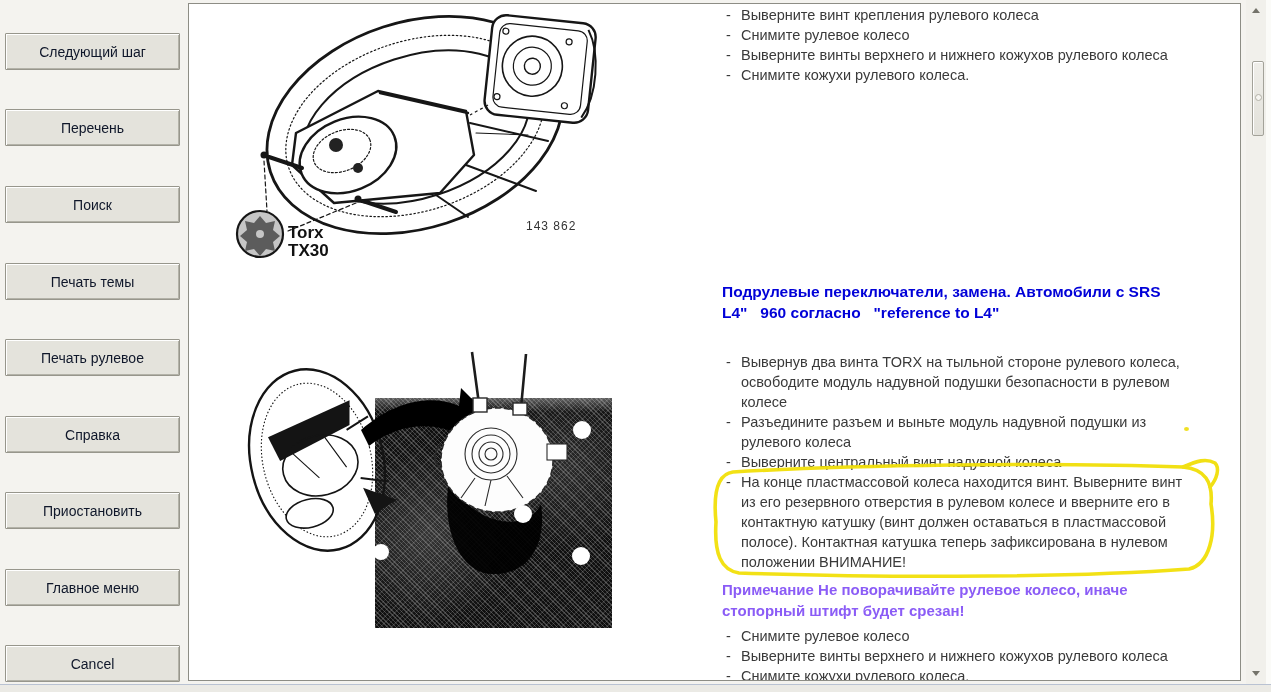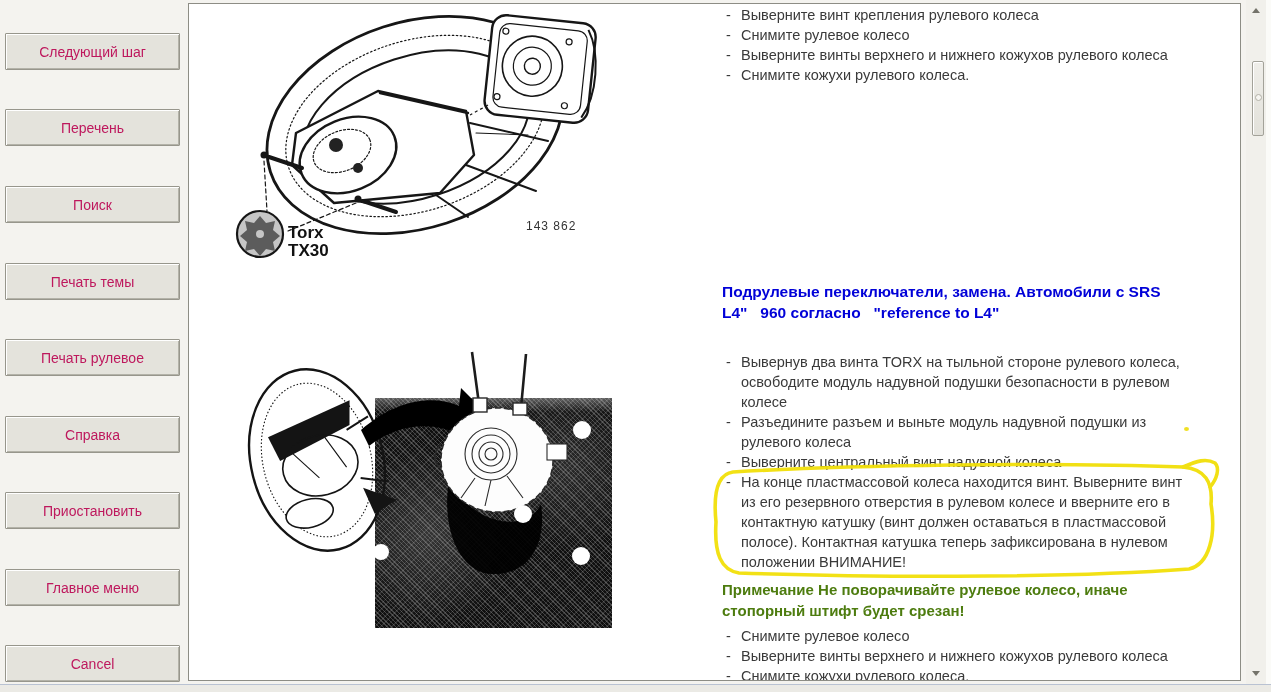--- a/index.html
+++ b/index.html
@@ -9,40 +9,40 @@
     font-family:"Liberation Sans", sans-serif;
     -webkit-font-smoothing:antialiased;
   }
   
   .side-btn{
     position:absolute; left:5px; width:173px; height:35px;
     background:#e4e3dc;
     border:1px solid #97968c;
     box-shadow: inset 1px 1px 0 #ffffff, inset -1px -1px 0 #b3b2a8;
     display:flex; align-items:center; justify-content:center;
-    font-size:14px; color:#be185d; cursor:default;
+    font-size:14px; color:#0f172a; cursor:default;
     border-radius:1px;
   }
   
   .content{
     position:absolute; left:188px; top:3px; width:1053px; height:678px;
     background:#ffffff; border:1px solid #8d8d85; box-sizing:border-box;
     overflow:hidden;
   }
   .bullets{position:absolute; width:472px;}
   .b-item{display:flex; font-size:14.5px; line-height:20px; color:#3a3a3a;}
   .b-item .dash{flex:0 0 15px; padding-left:2px;}
   .b-item .b-text{flex:1;}
   .heading{
     position:absolute; left:533px; top:277px; width:510px;
     color:#0101d8; font-weight:bold; font-size:15.5px; line-height:21px;
   }
   .note{
     position:absolute; left:533px; top:575px; width:478px;
-    color:#4d7c0f; font-weight:bold; font-size:15px; line-height:21px;
+    color:#8b5cf6; font-weight:bold; font-size:15px; line-height:21px;
   }
   .fig{position:absolute;}
   
   .photo{
     position:absolute; left:186px; top:394px; width:237px; height:230px;
     background:
       linear-gradient(180deg, rgba(210,210,210,0.4), rgba(210,210,210,0) 14px),
       radial-gradient(circle at 22% 60%, rgba(190,190,190,0.22), rgba(0,0,0,0) 38%),
       radial-gradient(circle at 80% 30%, rgba(180,180,180,0.16), rgba(0,0,0,0) 34%),
       repeating-linear-gradient(45deg, rgba(190,190,190,0.30) 0 1px, rgba(0,0,0,0) 1px 3px),

